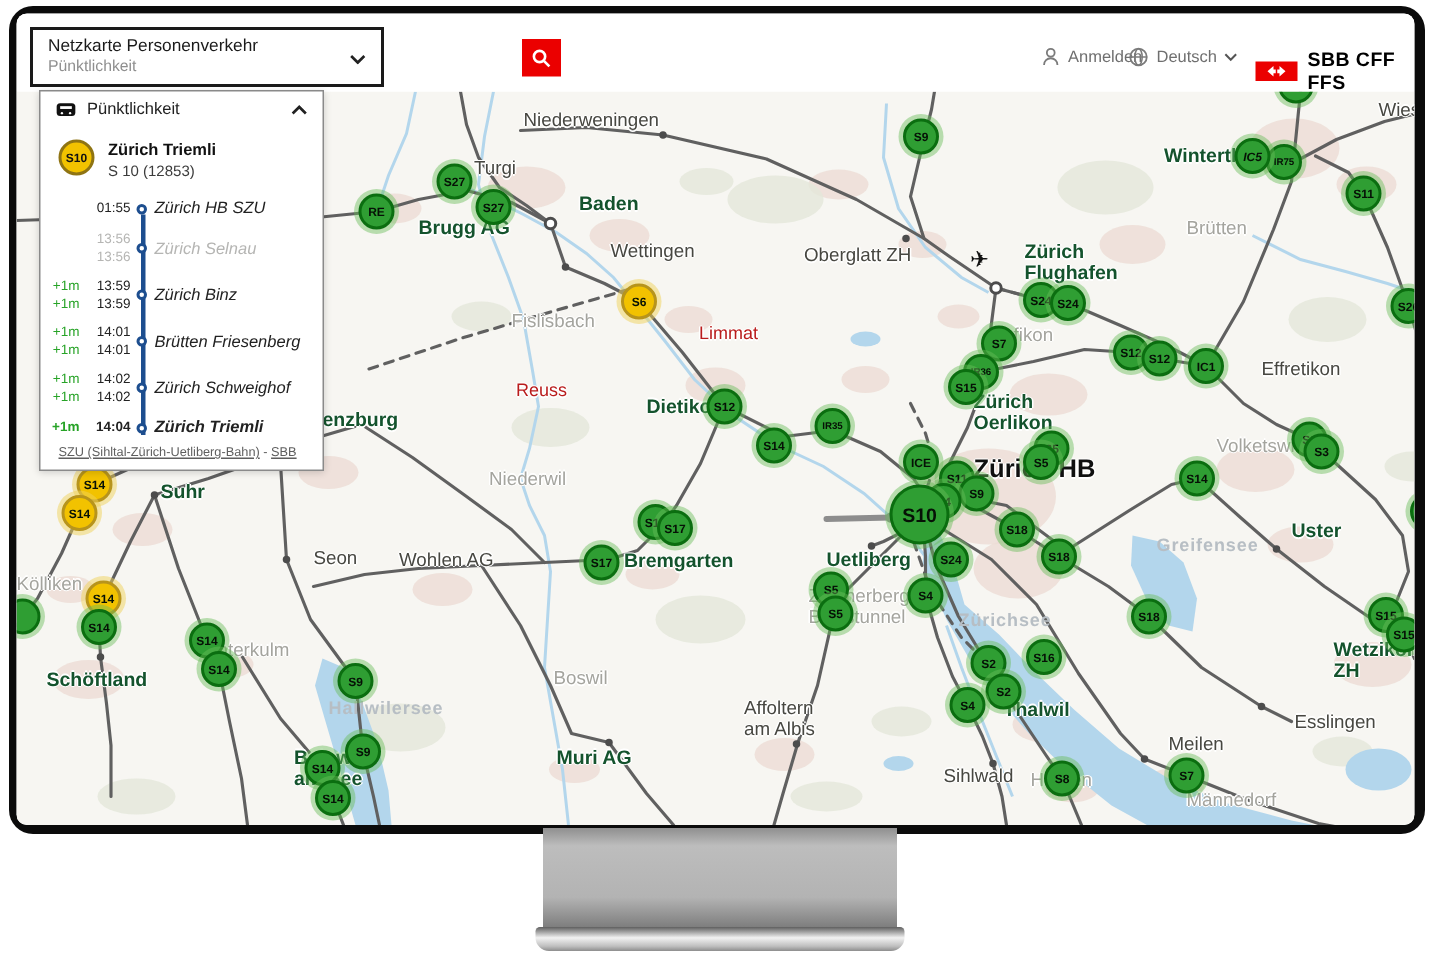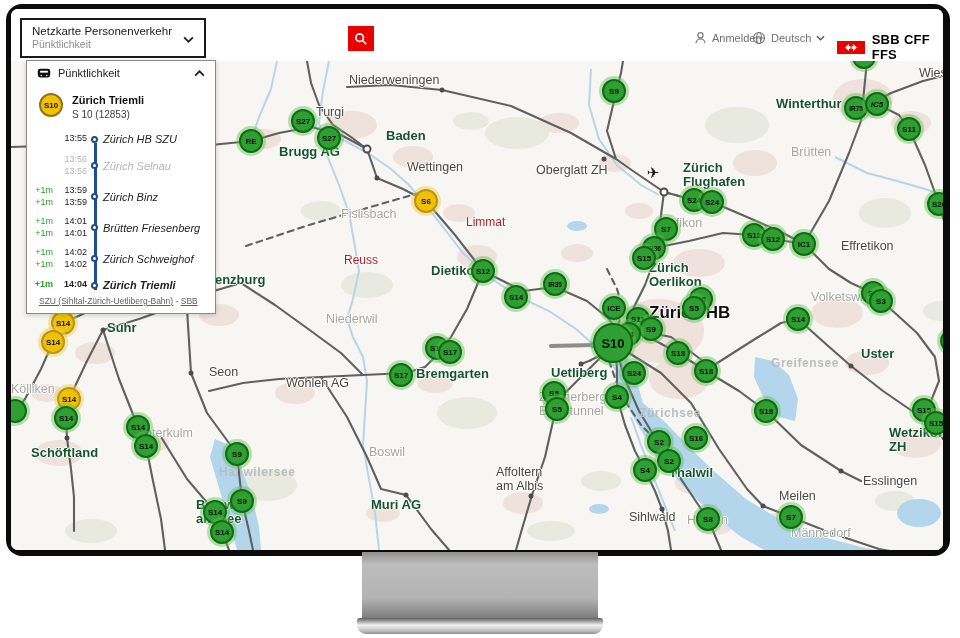--- a/index.html
+++ b/index.html
@@ -24,21 +24,21 @@
   .search-input::placeholder{color:#9d9d9d;}
   .search-btn{width:26px;height:25px;background:#eb0000;border:none;display:flex;align-items:center;
     justify-content:center;cursor:pointer;}
   .hdr-ctl{position:absolute;top:22px;display:flex;align-items:center;gap:5px;color:#6f6f6f;
     font-size:11px;cursor:pointer;}
   .logo{position:absolute;left:826px;top:23px;display:flex;align-items:center;gap:7px;}
   .logo-flag{width:34px;height:13px;background:#eb0000;display:flex;align-items:center;justify-content:center;}
   .logo-text{font-size:13px;font-weight:800;color:#000;letter-spacing:.3px;}
 
   
-  .layer-dd{position:absolute;left:9px;top:9px;width:186px;height:40px;background:#fff;
+  .layer-dd{position:absolute;left:9px;top:9px;width:236px;height:40px;background:#fff;
     border:2px solid #1a1a1a;z-index:40;padding:5px 10px;cursor:pointer;}
   .layer-dd .t1{font-size:11.5px;color:#1a1a1a;}
   .layer-dd .t2{font-size:10.5px;color:#8f8f8f;margin-top:1px;}
   .layer-dd svg{position:absolute;right:10px;top:16px;}
 
   
   .panel{position:absolute;left:15px;top:51px;width:190px;height:254px;background:#fff;
     border:1px solid #8a8a8a;z-index:39;box-shadow:0 1px 5px rgba(0,0,0,.18);}
   .panel-hd{position:absolute;left:0;top:0;right:0;height:24px;display:flex;align-items:center;
     padding:0 10px;gap:7px;}
@@ -223,21 +223,21 @@
           <div class="mlabel dark" style="left: 908px; top: 6px;">Wiesendangen</div>
           <div class="mlabel grey" style="left: 780px; top: 85px;">Brütten</div>
           <div class="mlabel grey" style="left: 648px; top: 156px;">Opfikon</div>
           <div class="mlabel bold" style="left: 638px; top: 200px;">Zürich
 Oerlikon</div>
           <div class="mlabel big" style="left: 638px; top: 243px;">Zürich HB</div>
           <div class="mlabel bold" style="left: 420px; top: 203px;">Dietikon</div>
           <div class="mlabel blue" style="left: 333px; top: 193px;">Reuss</div>
           <div class="mlabel grey" style="left: 315px; top: 252px;">Niederwil</div>
           <div class="mlabel bold" style="left: 405px; top: 306px;">Bremgarten</div>
-          <div class="mlabel dark" style="left: 255px; top: 316px; margin-left: 20px;">Wohlen AG</div>
+          <div class="mlabel dark" style="left: 255px; top: 306px;">Wohlen AG</div>
           <div class="mlabel dark" style="left: 198px; top: 305px;">Seon</div>
           <div class="mlabel bold" style="left: 96px; top: 260px;">Suhr</div>
           <div class="mlabel grey" style="left: 0px; top: 322px;">Kölliken</div>
           <div class="mlabel grey" style="left: 125px; top: 366px;">Unterkulm</div>
           <div class="mlabel bold" style="left: 20px; top: 385px;">Schöftland</div>
           <div class="mlabel lake" style="left: 208px; top: 405px;">Hallwilersee</div>
           <div class="mlabel bold" style="left: 185px; top: 437px;">Beinwil
 am See</div>
           <div class="mlabel grey" style="left: 358px; top: 385px;">Boswil</div>
           <div class="mlabel bold" style="left: 360px; top: 437px;">Muri AG</div>
@@ -258,21 +258,21 @@
           <div class="mlabel dark" style="left: 852px; top: 414px;">Esslingen</div>
           <div class="mlabel dark" style="left: 768px; top: 429px;">Meilen</div>
           <div class="mlabel grey" style="left: 780px; top: 466px;">Männedorf</div>
           <div class="mlabel bold" style="left: 196px; top: 212px;">Lenzburg</div>
           <div class="mbadge g s" style="left: 240px; top: 80px;">RE</div>
           <div class="mbadge g s" style="left: 292px; top: 60px;">S27</div>
           <div class="mbadge g s" style="left: 318px; top: 77px;">S27</div>
           <div class="mbadge y s" style="left: 415px; top: 140px;">S6</div>
           <div class="mbadge g s" style="left: 603px; top: 30px;">S9</div>
           <div class="mbadge g s" style="left: 845px; top: 47px; font-size: 6.5px;">IR75</div>
-          <div class="mbadge g s" style="left: 866px; top: 43px; font-style: italic;">IC5</div>
+          <div class="mbadge g s" style="left: 824px; top: 43px; font-style: italic;">IC5</div>
           <div class="mbadge g s" style="left: 898px; top: 68px;">S11</div>
           <div class="mbadge g s" style="left: 928px; top: 143px;">S26</div>
           <div class="mbadge g s" style="left: 683px; top: 139px;">S24</div>
           <div class="mbadge g s" style="left: 701px; top: 141px;">S24</div>
           <div class="mbadge g s" style="left: 655px; top: 168px;">S7</div>
           <div class="mbadge g s" style="left: 643px; top: 187px; font-size: 6.5px;">IR36</div>
           <div class="mbadge g s" style="left: 633px; top: 197px;">S15</div>
           <div class="mbadge g s" style="left: 743px; top: 174px;">S12</div>
           <div class="mbadge g s" style="left: 762px; top: 178px;">S12</div>
           <div class="mbadge g s" style="left: 793px; top: 183px;">IC1</div>
@@ -388,21 +388,21 @@
         <div>
           <div class="route-name">Zürich Triemli</div>
           <div class="route-sub">S 10 (12853)</div>
         </div>
       </div>
       <div class="stops" id="stops">
         <div class="tl-line"></div>
       <div class="stop-row sgl">
             <div class="col-delay"></div>
             <div class="col-time">
-              <div>13:55</div>
+              <div>01:55</div>
             </div>
             <div class="col-node">
               <div class="node"></div>
             </div>
             <div class="col-name">Zürich HB SZU</div>
           </div>
           <div class="stop-row dbl muted">
             <div class="col-delay"></div>
             <div class="col-time">
               <div>13:56</div>

